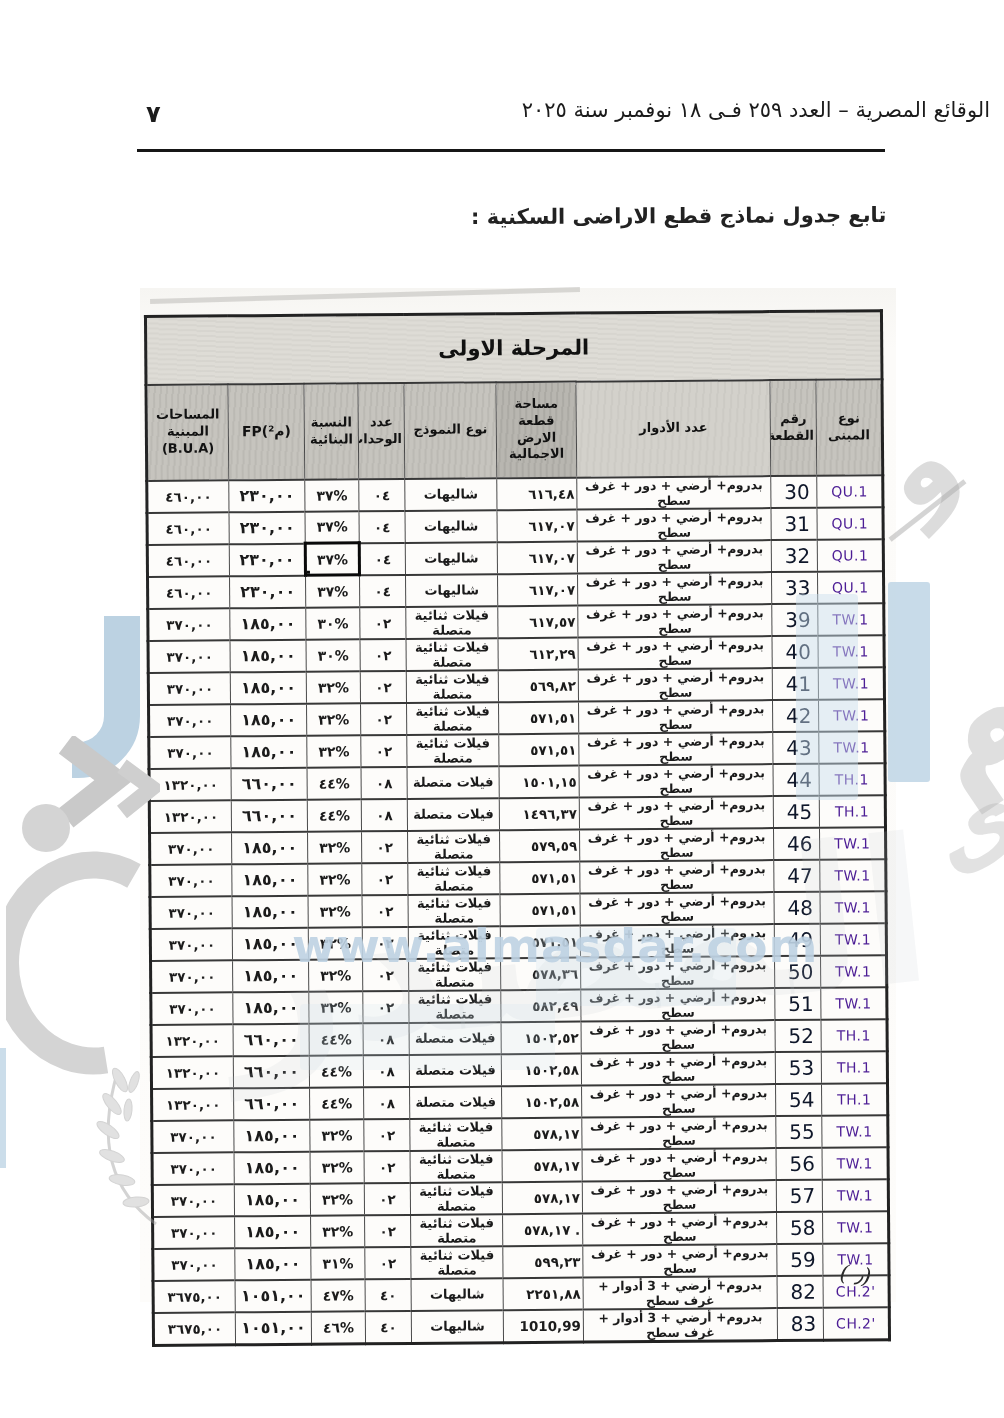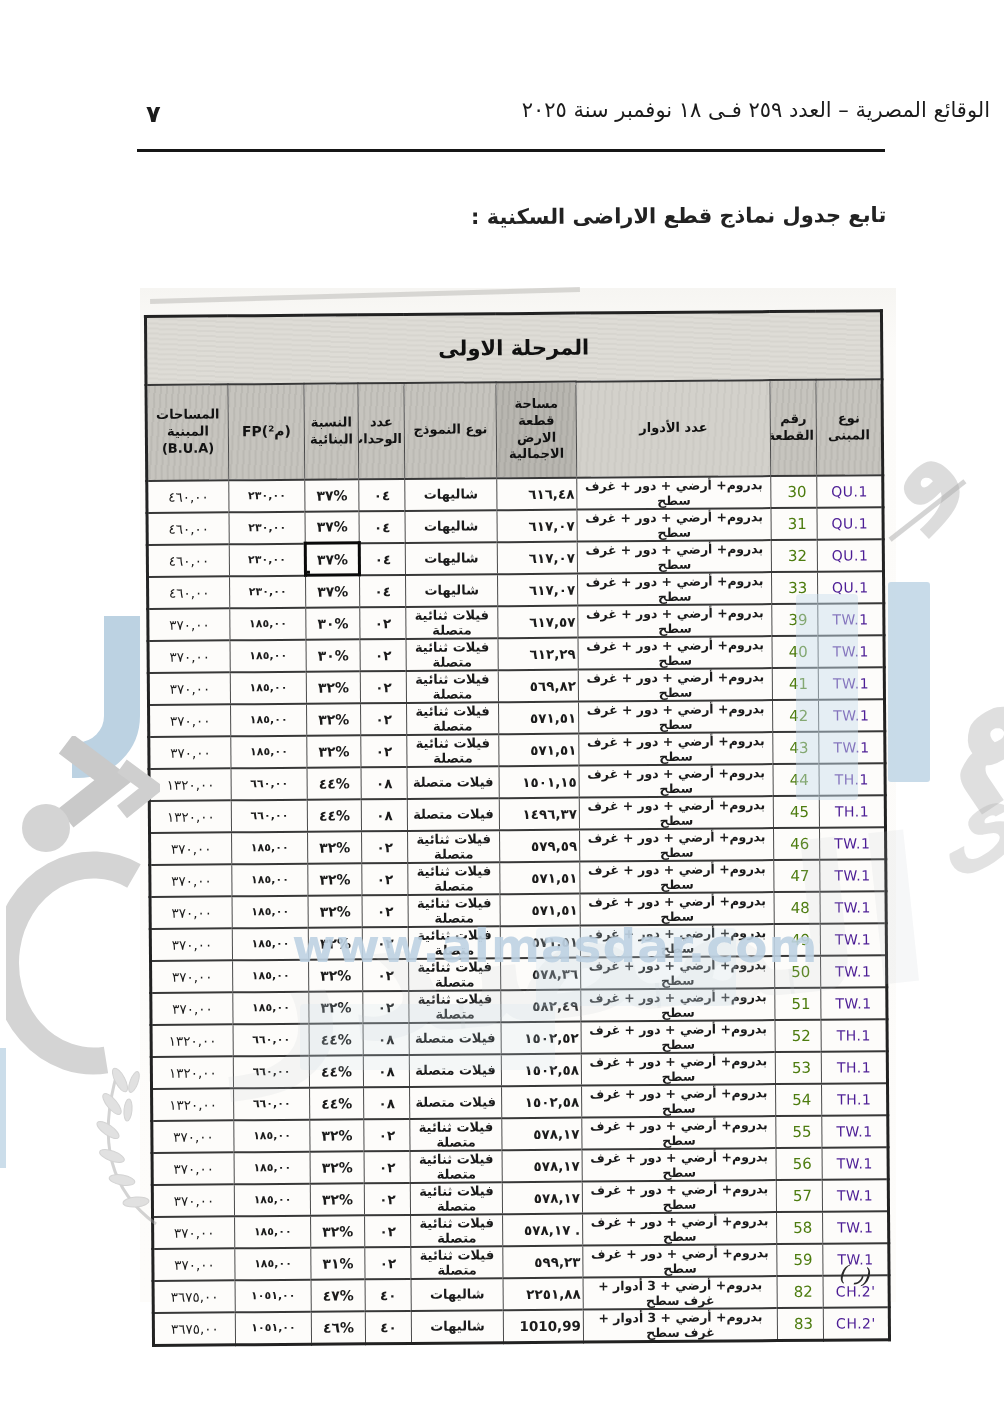--- a/index.html
+++ b/index.html
@@ -54,28 +54,28 @@
   }
   .tbl th.h-area{background:
       repeating-linear-gradient(94deg, rgba(80,80,75,.12) 0 2px, rgba(255,255,255,0) 2px 6px),
       #b8b6b0;}
   .tbl th.h-floors{background:
       repeating-linear-gradient(94deg, rgba(120,120,115,.08) 0 2px, rgba(255,255,255,0) 2px 7px),
       #d3d1cb;}
   .tbl th.h-fp{direction:ltr;font-size:14px;}
   tr.data{height:29.8px;background:#fdfcfa;}
   td.c-type{font-size:14px;font-family:"DejaVu Sans",sans-serif;direction:ltr;letter-spacing:0.5px;color:#4c1d95;}
-  td.c-plot{font-size:15px;direction:ltr;color:#4d7c0f;padding-left:8px;}
+  td.c-plot{font-size:20px;direction:ltr;color:#0f172a;padding-left:8px;}
   td.c-floors{font-size:12.5px;font-weight:bold;}
   td.c-area{font-size:13.5px;font-weight:bold;direction:ltr;text-align:right;}
   td.c-model{font-size:13px;font-weight:bold;}
   td.c-units{font-size:13.5px;font-weight:bold;direction:ltr;}
   td.c-ratio{font-size:14px;font-weight:bold;direction:ltr;}
-  td.c-fp{font-size:11px;font-weight:bold;direction:ltr;}
-  td.c-bua{font-size:13.5px;font-weight:normal;direction:ltr;}
+  td.c-fp{font-size:16px;font-weight:bold;direction:ltr;}
+  td.c-bua{font-size:13.5px;font-weight:bold;direction:ltr;}
   td.selected{border:3px solid #0a0a0a;position:relative;}
   td.selected::after{
     content:"";position:absolute;left:-5px;bottom:-5px;width:8px;height:8px;background:#0a0a0a;
   }
   
   .wm{position:absolute;pointer-events:none;}
   .wm-url{
     left:292px;top:918px;direction:ltr;
     font-size:47px;font-weight:bold;letter-spacing:1px;
     color:rgba(148,181,208,.55);

